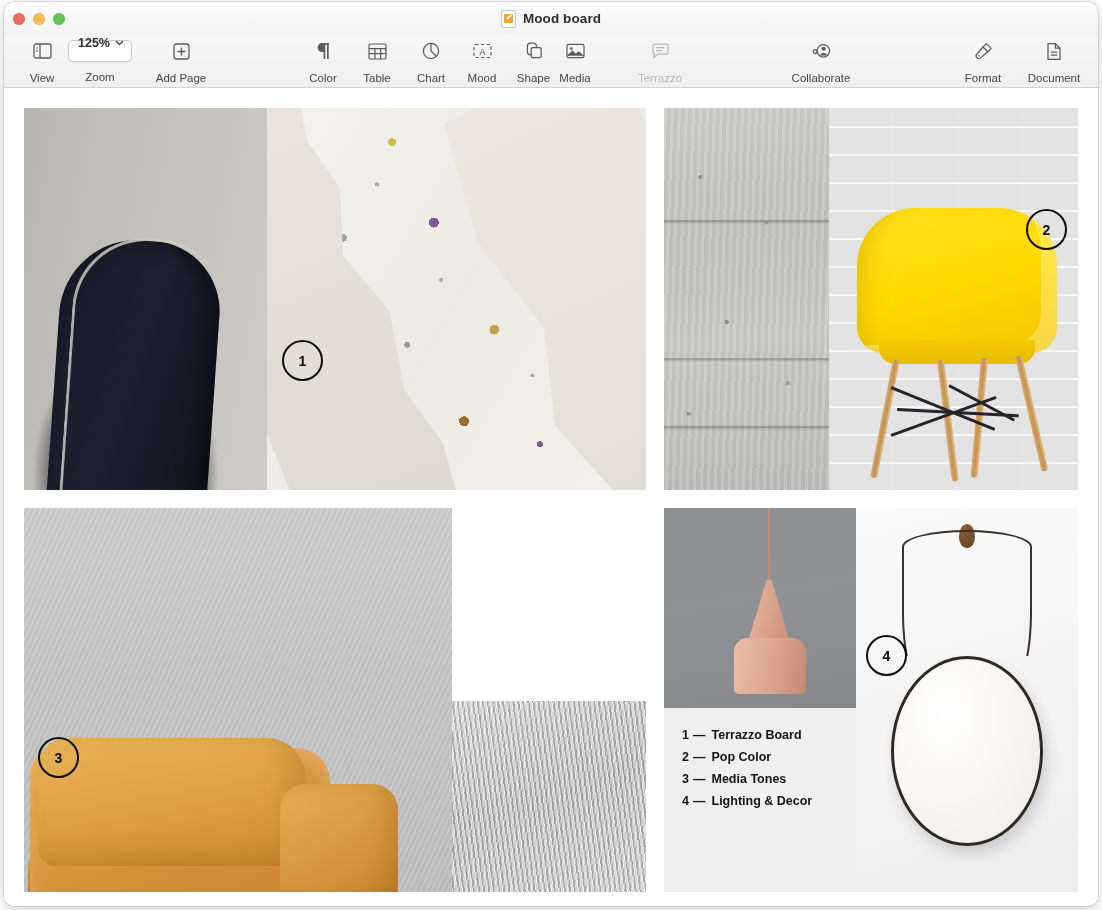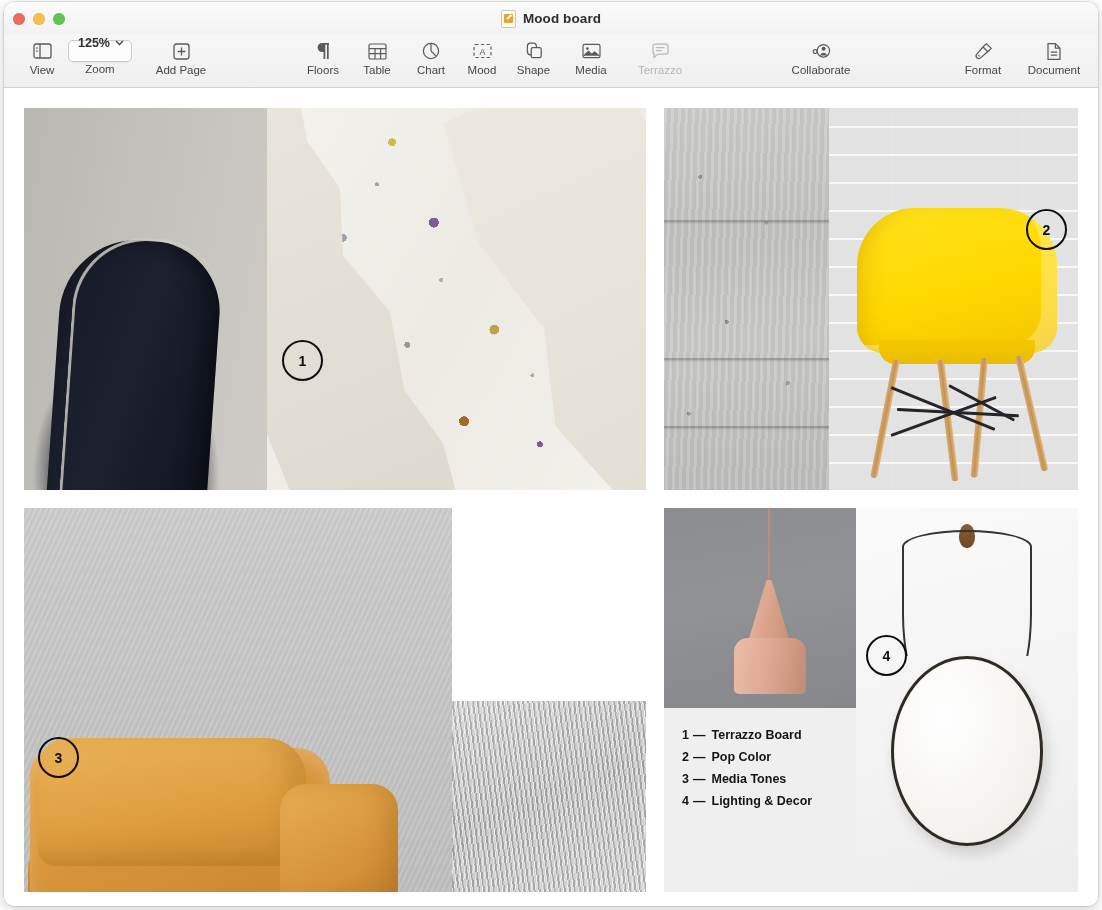--- a/index.html
+++ b/index.html
@@ -100,21 +100,21 @@
     user-select: none;
   }
   .tb-glyph {
     height: 24px;
     display: flex; align-items: center; justify-content: center;
     color: #5b5b5b;
   }
   .tb-label {
     font-size: 11.5px;
     color: #464646;
-    margin-top: 1px;
+    margin-top: 9px;
     white-space: nowrap;
   }
   .tb-item.dim .tb-glyph { color: #b6b6b6; }
   .tb-item.dim .tb-label { color: #b6b6b6; }
 
   .zoom-pill {
     display: flex;
     align-items: center;
     gap: 5px;
     height: 22px;
@@ -484,21 +484,21 @@
       </span>
       <span class="tb-label">Add Page</span>
     </div>
 
     <div class="tb-item" style="left:294px;width:50px">
       <span class="tb-glyph">
         <svg width="15" height="18" viewBox="0 0 15 18" fill="currentColor">
           <path d="M13 1H6.2C3.6 1 1.6 3 1.6 5.5S3.6 10 6.2 10h1.4v7h1.7V2.7H11V17h1.7V2.7H13z"></path>
         </svg>
       </span>
-      <span class="tb-label">Floors</span>
+      <span class="tb-label">Color</span>
     </div>
 
     <div class="tb-item" style="left:348px;width:50px">
       <span class="tb-glyph">
         <svg width="19" height="17" viewBox="0 0 19 17" fill="none" stroke="currentColor" stroke-width="1.2">
           <rect x="1" y="1" width="17" height="15" rx="1.6"></rect>
           <line x1="1" y1="5.6" x2="18" y2="5.6"></line>
             <line x1="1" y1="10.6" x2="18" y2="10.6"></line>
           <line x1="7" y1="5.6" x2="7" y2="16"></line>
             <line x1="12.6" y1="5.6" x2="12.6" y2="16"></line>
@@ -531,21 +531,21 @@
     <div class="tb-item" style="left:502px;width:55px">
       <span class="tb-glyph">
         <svg width="18" height="18" viewBox="0 0 18 18" fill="none" stroke="currentColor" stroke-width="1.25">
           <rect x="6.2" y="5.6" width="10" height="10" rx="1.6"></rect>
           <path d="M11.4 5.6V4.2a3 3 0 0 0-3-3h-3a3 3 0 0 0-3 3v5.6a3 3 0 0 0 3 3h1.2"></path>
         </svg>
       </span>
       <span class="tb-label">Shape</span>
     </div>
 
-    <div class="tb-item" style="left:560px;width:54px">
+    <div class="tb-item" style="left:544px;width:54px">
       <span class="tb-glyph">
         <svg width="19" height="16" viewBox="0 0 19 16" fill="none" stroke="currentColor" stroke-width="1.2">
           <rect x="1" y="1.4" width="17" height="13.2" rx="1.6"></rect>
           <circle cx="5.4" cy="5.6" r="1.3" fill="currentColor" stroke="none"></circle>
           <path d="M1.6 12.8l4.8-4.6 3.4 3.2 2.8-2.6 4.8 4" fill="currentColor" stroke="currentColor" stroke-width="1.1" stroke-linejoin="round"></path>
         </svg>
       </span>
       <span class="tb-label">Media</span>
     </div>
 

